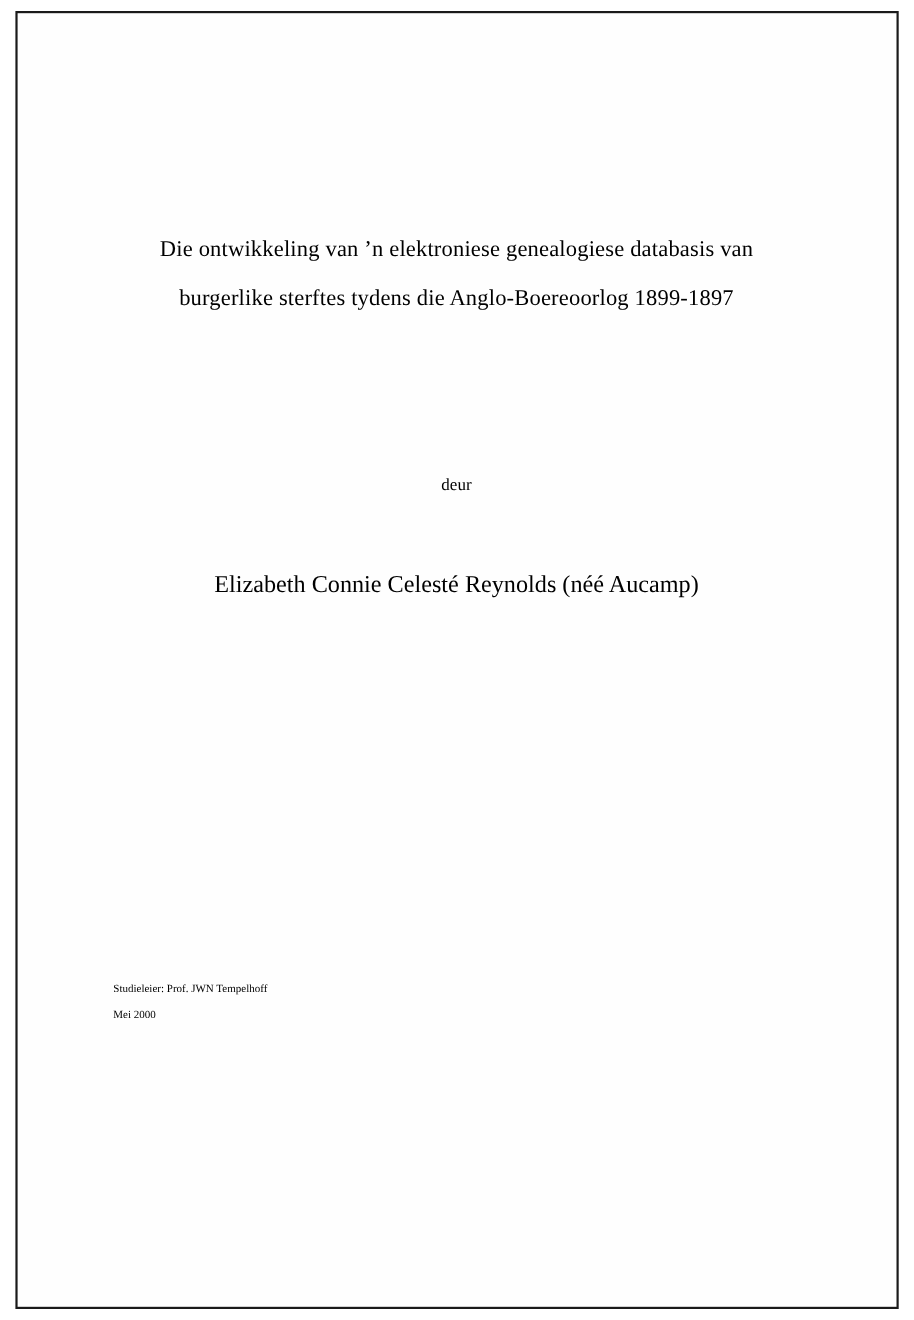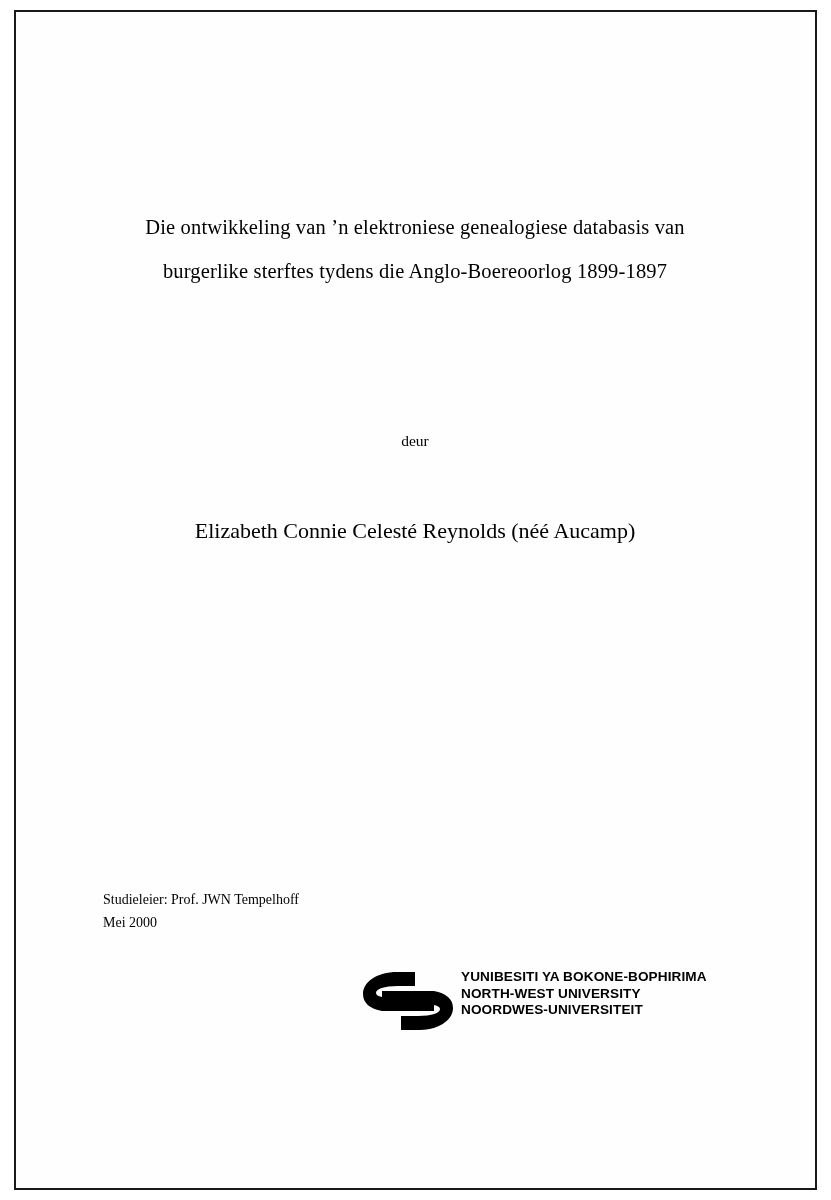--- a/index.html
+++ b/index.html
@@ -83,21 +83,21 @@
     text-align: justify;
   }
   .statement .nojust { text-align: left; }
   .statement i { font-style: italic; }
 
   .supervisor {
     position: absolute;
     top: 888px;
     left: 3px;
     width: 560px;
-    font-size: 14px;
+    font-size: 10px;
     line-height: 23px;
   }
   .supervisor span { display: block; }
 
   
   .logo-block {
     position: absolute;
     top: 967px;
     left: 143px;
     width: 430px;
@@ -141,30 +141,15 @@
     <div class="by-word">deur</div>
 
     <div class="author">Elizabeth Connie Celesté Reynolds (néé Aucamp)</div>
 
 
     <div class="supervisor">
       <span>Studieleier: Prof. JWN Tempelhoff</span>
       <span>Mei 2000</span>
     </div>
 
-    <div class="logo-block">
-      <div class="logo-mark">
-        <svg width="110" height="62" viewBox="0 0 110 62" xmlns="http://www.w3.org/2000/svg">
-
-          <path d="M44 2 C24 2 10 12 10 24 C10 33 17 39 29 41 L29 27 C25 26 23 25 23 23 C23 19 31 16 45 16 L62 16 L62 2 Z" fill="#000000"></path>
-          <path d="M66 60 C86 60 100 50 100 38 C100 29 93 23 81 21 L81 35 C85 36 87 37 87 39 C87 43 79 46 65 46 L48 46 L48 60 Z" fill="#000000"></path>
-          <rect x="29" y="21" width="52" height="20" fill="#000000"></rect>
-        </svg>
-      </div>
-      <div class="logo-text">
-        <span>YUNIBESITI YA BOKONE-BOPHIRIMA</span>
-        <span>NORTH-WEST UNIVERSITY</span>
-        <span>NOORDWES-UNIVERSITEIT</span>
-      </div>
-    </div>
 
   </div>
 </div>
 
 </body></html>

